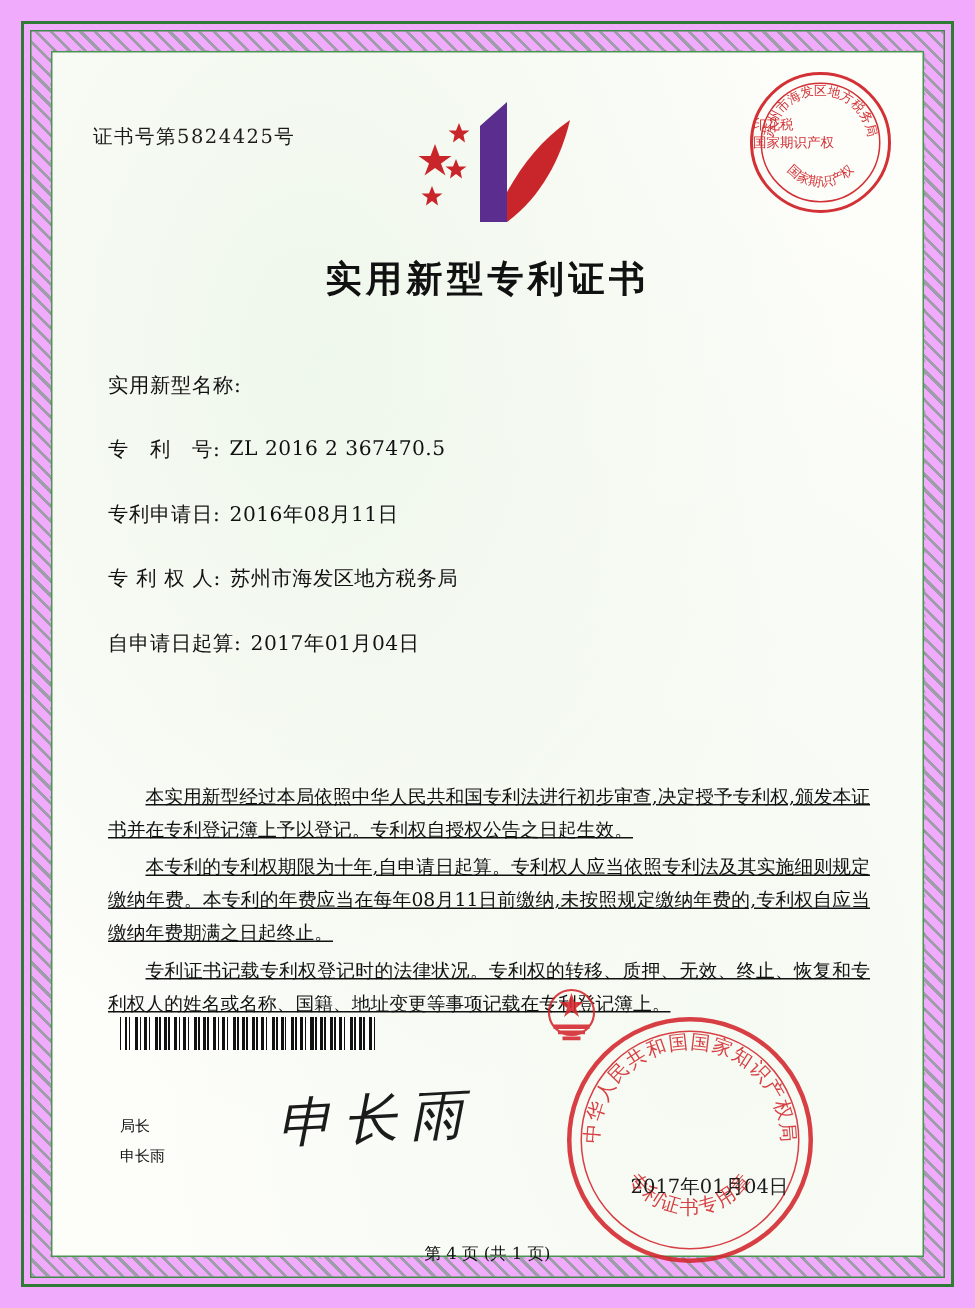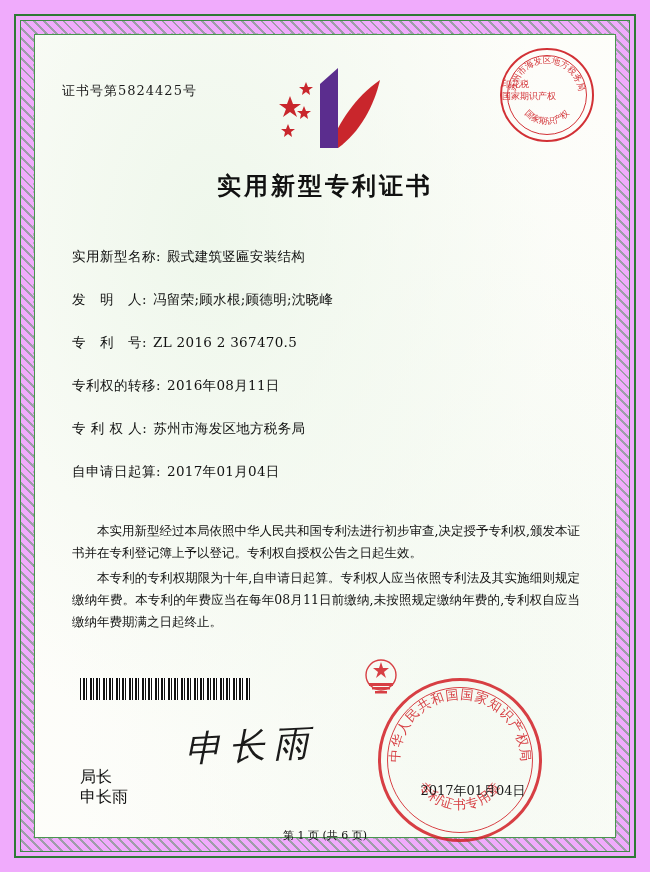--- a/index.html
+++ b/index.html
@@ -161,20 +161,21 @@
   
   .body-text {
     position: absolute;
     left: 72px; top: 520px;
     width: 508px;
     font-size: 12.5px;
     line-height: 22px;
     color: #111;
     text-align: justify;
     font-family: "DejaVu Serif", "Liberation Serif", serif;
+    text-decoration: underline;
   }
   .body-text p {
     margin: 0 0 3px 0;
     text-indent: 25px;
   }
 
   
   .barcode {
     position: absolute;
     left: 80px; top: 678px;
@@ -184,22 +185,22 @@
       #111 0 1px, #fff 1px 3px,
       #111 3px 5px, #fff 5px 6px,
       #111 6px 7px, #fff 7px 10px,
       #111 10px 12px, #fff 12px 13px
     );
   }
 
   
   .sig-label {
     position: absolute;
-    left: 80px; top: 767px;
-    font-size: 16px;
+    left: 80px; top: 742px;
+    font-size: 10px;
     line-height: 20px;
     color: #111;
     font-family: "DejaVu Serif", "Liberation Serif", serif;
   }
   .sig-script {
     position: absolute;
     left: 185px; top: 722px;
     font-size: 36px;
     color: #1b1b1b;
     font-family: "DejaVu Serif", "Liberation Serif", serif;
@@ -295,47 +296,43 @@
       <div>印花税</div>
       <div>国家期识产权</div>
     </div>
   </div>
 
   <div class="title">实用新型专利证书</div>
 
   <div class="fields">
     <div class="field-row">
       <span class="field-label">实用新型名称:</span>
-      <span class="field-value">殿式建筑竖匾安装结构</span>
-    </div>
-    <div class="field-row">
-      <span class="field-label spaced">发　明　人:</span>
-      <span class="field-value">冯留荣;顾水根;顾德明;沈晓峰</span>
     </div>
     <div class="field-row">
       <span class="field-label spaced">专　利　号:</span>
       <span class="field-value">ZL 2016 2 367470.5</span>
     </div>
     <div class="field-row">
-      <span class="field-label">专利权的转移:</span>
+      <span class="field-label">专利申请日:</span>
       <span class="field-value">2016年08月11日</span>
     </div>
     <div class="field-row">
       <span class="field-label">专 利 权 人:</span>
       <span class="field-value">苏州市海发区地方税务局</span>
     </div>
     <div class="field-row">
       <span class="field-label">自申请日起算:</span>
       <span class="field-value">2017年01月04日</span>
     </div>
   </div>
 
   <div class="body-text">
     <p>本实用新型经过本局依照中华人民共和国专利法进行初步审查,决定授予专利权,颁发本证书并在专利登记簿上予以登记。专利权自授权公告之日起生效。</p>
     <p>本专利的专利权期限为十年,自申请日起算。专利权人应当依照专利法及其实施细则规定缴纳年费。本专利的年费应当在每年08月11日前缴纳,未按照规定缴纳年费的,专利权自应当缴纳年费期满之日起终止。</p>
+    <p>专利证书记载专利权登记时的法律状况。专利权的转移、质押、无效、终止、恢复和专利权人的姓名或名称、国籍、地址变更等事项记载在专利登记簿上。</p>
   </div>
 
   <div class="barcode"></div>
 
   <div class="sig-label">
     <div>局长</div>
     <div>申长雨</div>
   </div>
   <div class="sig-script">申长雨</div>
 
@@ -352,15 +349,15 @@
     <svg class="emblem" viewBox="0 0 50 50">
       <circle cx="25" cy="22" r="15" fill="none" stroke="#d3262c" stroke-width="1.4"></circle>
       <polygon points="25,9 27,15 33,15 28,19 30,25 25,21 20,25 22,19 17,15 23,15" fill="#d3262c"></polygon>
       <rect x="13" y="30" width="24" height="3" fill="#d3262c"></rect>
       <rect x="16" y="34" width="18" height="2.5" fill="#d3262c"></rect>
       <rect x="19" y="38" width="12" height="2.5" fill="#d3262c"></rect>
     </svg>
   </div>
   <div class="seal-date">2017年01月04日</div>
 
-  <div class="footer">第 1 页 (共 6 页)</div>
+  <div class="footer">第 4 页 (共 1 页)</div>
 
 </div>
 
 </body></html>

